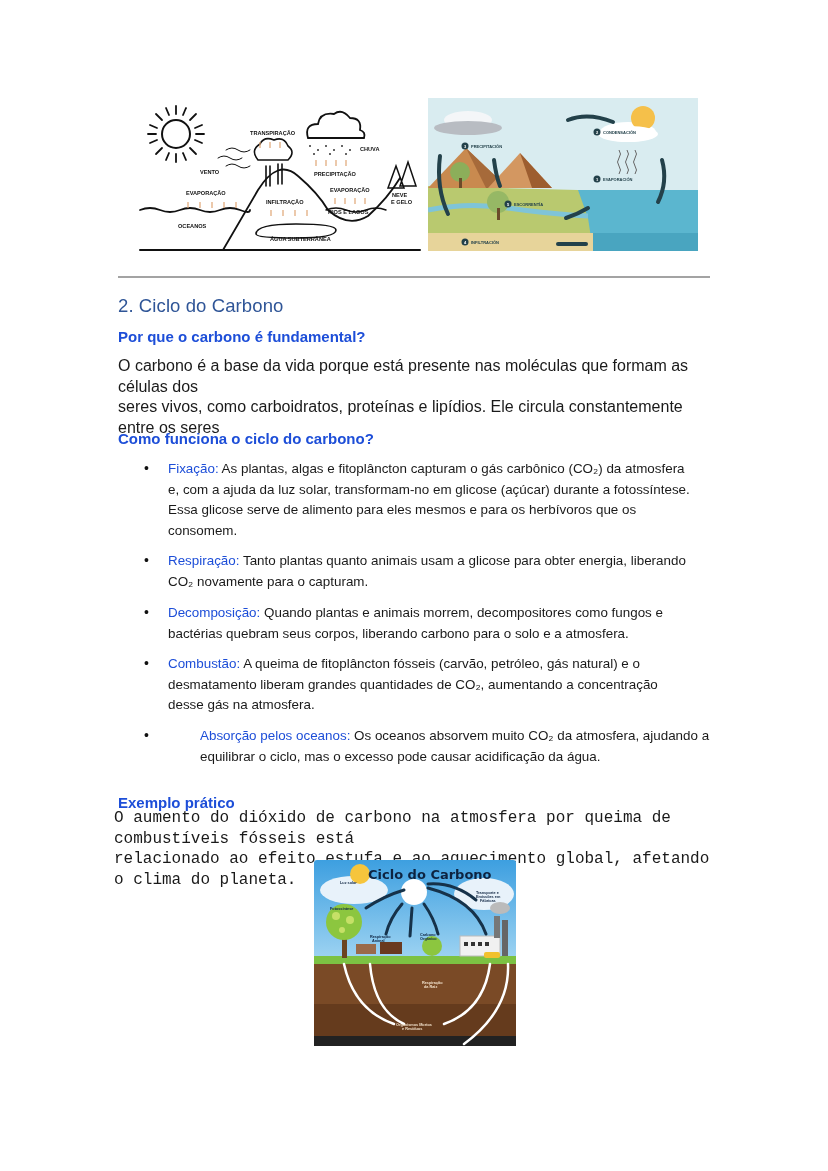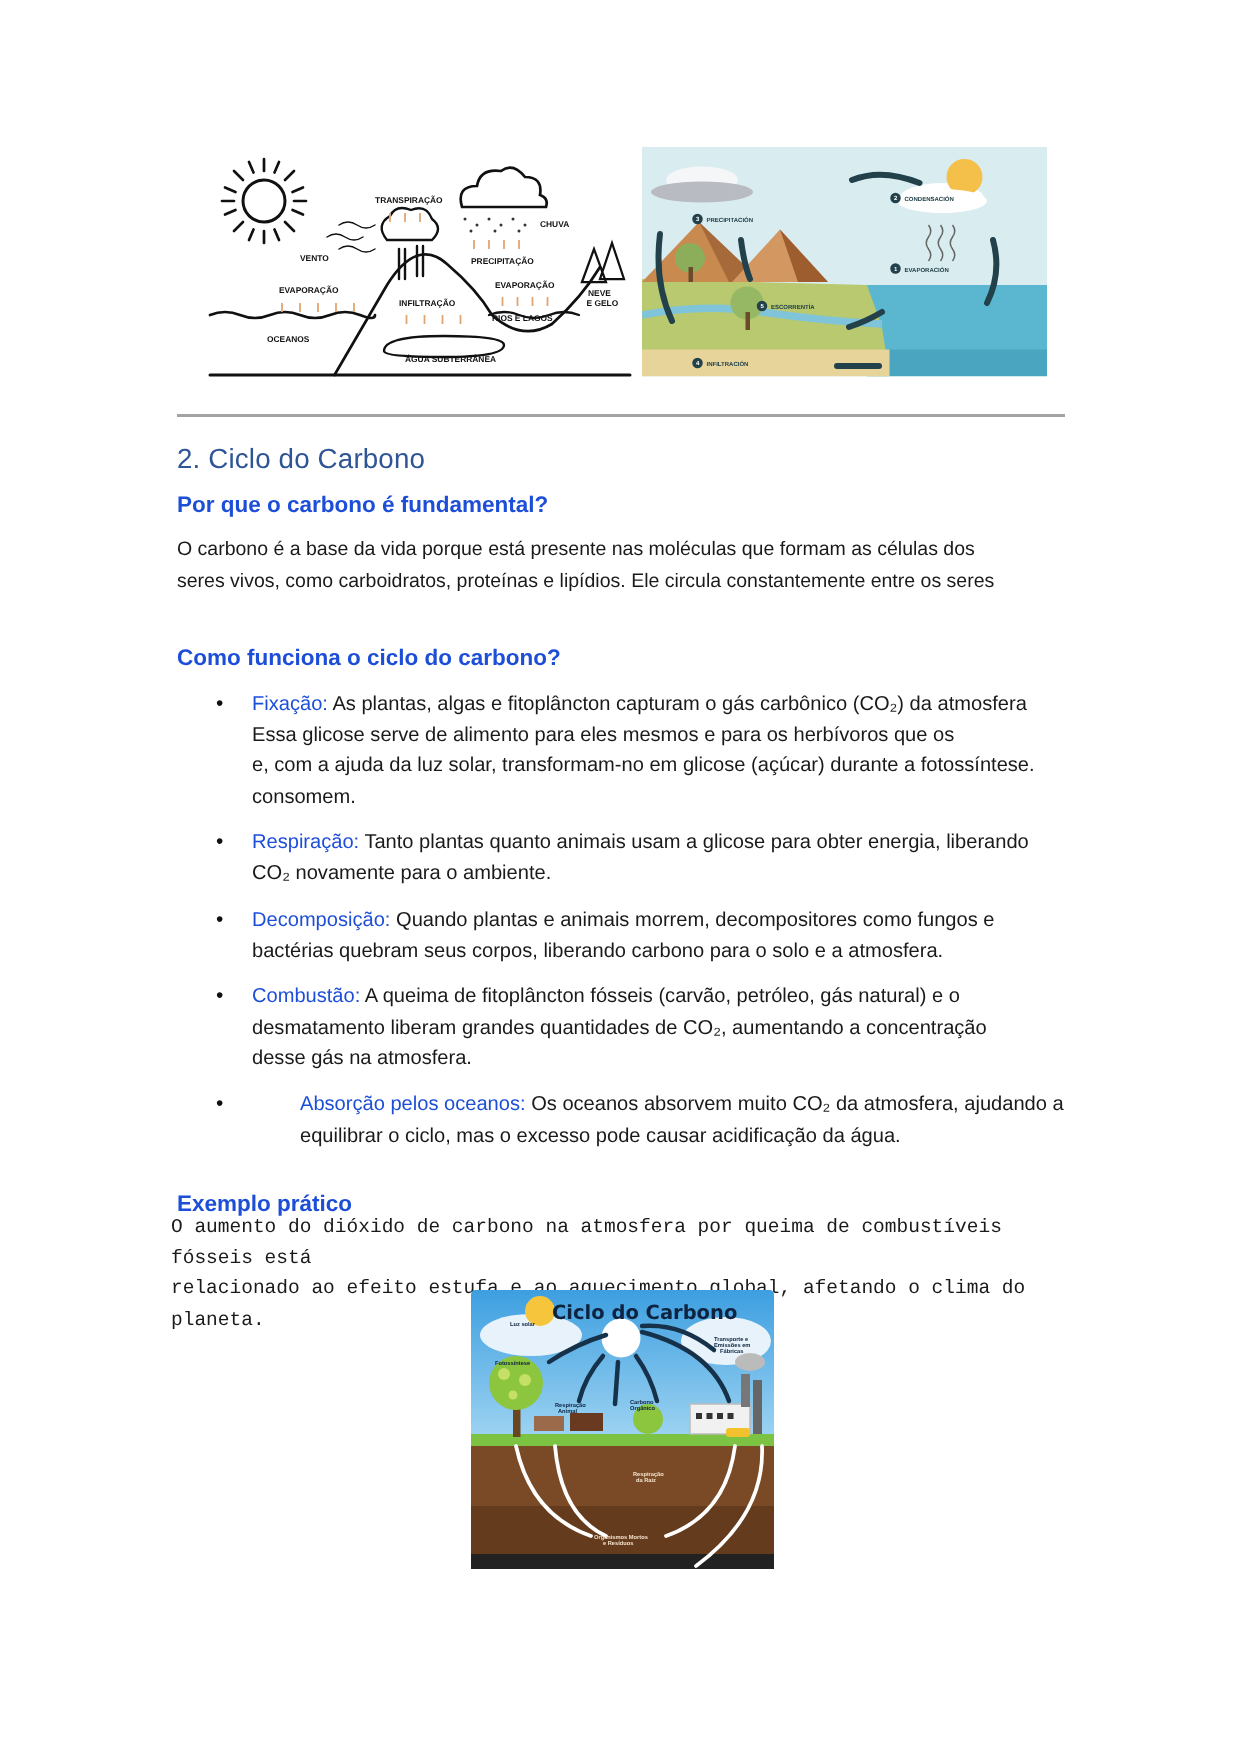--- a/index.html
+++ b/index.html
@@ -8,21 +8,21 @@
   .abs { position: absolute; }
 
   
   #img-water-sketch { left: 138px; top: 98px; width: 284px; height: 155px; background: #fff; }
   #img-water-color { left: 428px; top: 98px; width: 270px; height: 153px; overflow: hidden; }
 
   .sep { left: 118px; top: 276px; width: 592px; height: 2px; background: #a3a3a3; }
 
   .h2 { left: 118px; top: 295px; font-size: 18.5px; color: #2f5597; letter-spacing: 0.1px; }
   .h3 { font-size: 15px; font-weight: bold; color: #1d4ed8; }
-  .p { font-size: 13px; line-height: 20.5px; color: #1a1a1a; }
+  .p { font-size: 16px; line-height: 20.5px; color: #1a1a1a; }
 
   .li { left: 168px; width: 545px; font-size: 13.4px; line-height: 20.5px; color: #1a1a1a; }
   .bullet { left: 144px; font-size: 14px; color: #111; }
   .li b { font-weight: normal; color: #1d4ed8; }
 
   #img-carbon { left: 314px; top: 860px; width: 202px; height: 232px; border-radius: 3px; overflow: hidden; }
 </style>
 </head>
 <body>
 
@@ -197,29 +197,29 @@
 <div class="abs p" style="left:118px; top:356px; width:600px;">
   <div>O carbono é a base da vida porque está presente nas moléculas que formam as células dos</div>
   <div>seres vivos, como carboidratos, proteínas e lipídios. Ele circula constantemente entre os seres</div>
 </div>
 
 <div class="abs h3" style="left:118px; top:430px;">Como funciona o ciclo do carbono?</div>
 
 <div class="abs bullet" style="top:460px;">•</div>
 <div class="abs li" style="top:459px;">
   <div><b>Fixação:</b><span> As plantas, algas e fitoplâncton capturam o gás carbônico (CO₂) da atmosfera</span></div>
+  <div>e, com a ajuda da luz solar, transformam-no em glicose (açúcar) durante a fotossíntese.</div>
   <div>Essa glicose serve de alimento para eles mesmos e para os herbívoros que os</div>
-  <div>e, com a ajuda da luz solar, transformam-no em glicose (açúcar) durante a fotossíntese.</div>
   <div>consomem.</div>
 </div>
 
 <div class="abs bullet" style="top:552px;">•</div>
 <div class="abs li" style="top:551px;">
   <div><b>Respiração:</b><span> Tanto plantas quanto animais usam a glicose para obter energia, liberando</span></div>
-  <div>CO₂ novamente para o ambiente.</div>
+  <div>CO₂ novamente para o capturam.</div>
 </div>
 
 <div class="abs bullet" style="top:604px;">•</div>
 <div class="abs li" style="top:603px;">
   <div><b>Decomposição:</b><span> Quando plantas e animais morrem, decompositores como fungos e</span></div>
   <div>bactérias quebram seus corpos, liberando carbono para o solo e a atmosfera.</div>
 </div>
 
 <div class="abs bullet" style="top:655px;">•</div>
 <div class="abs li" style="top:654px;">

